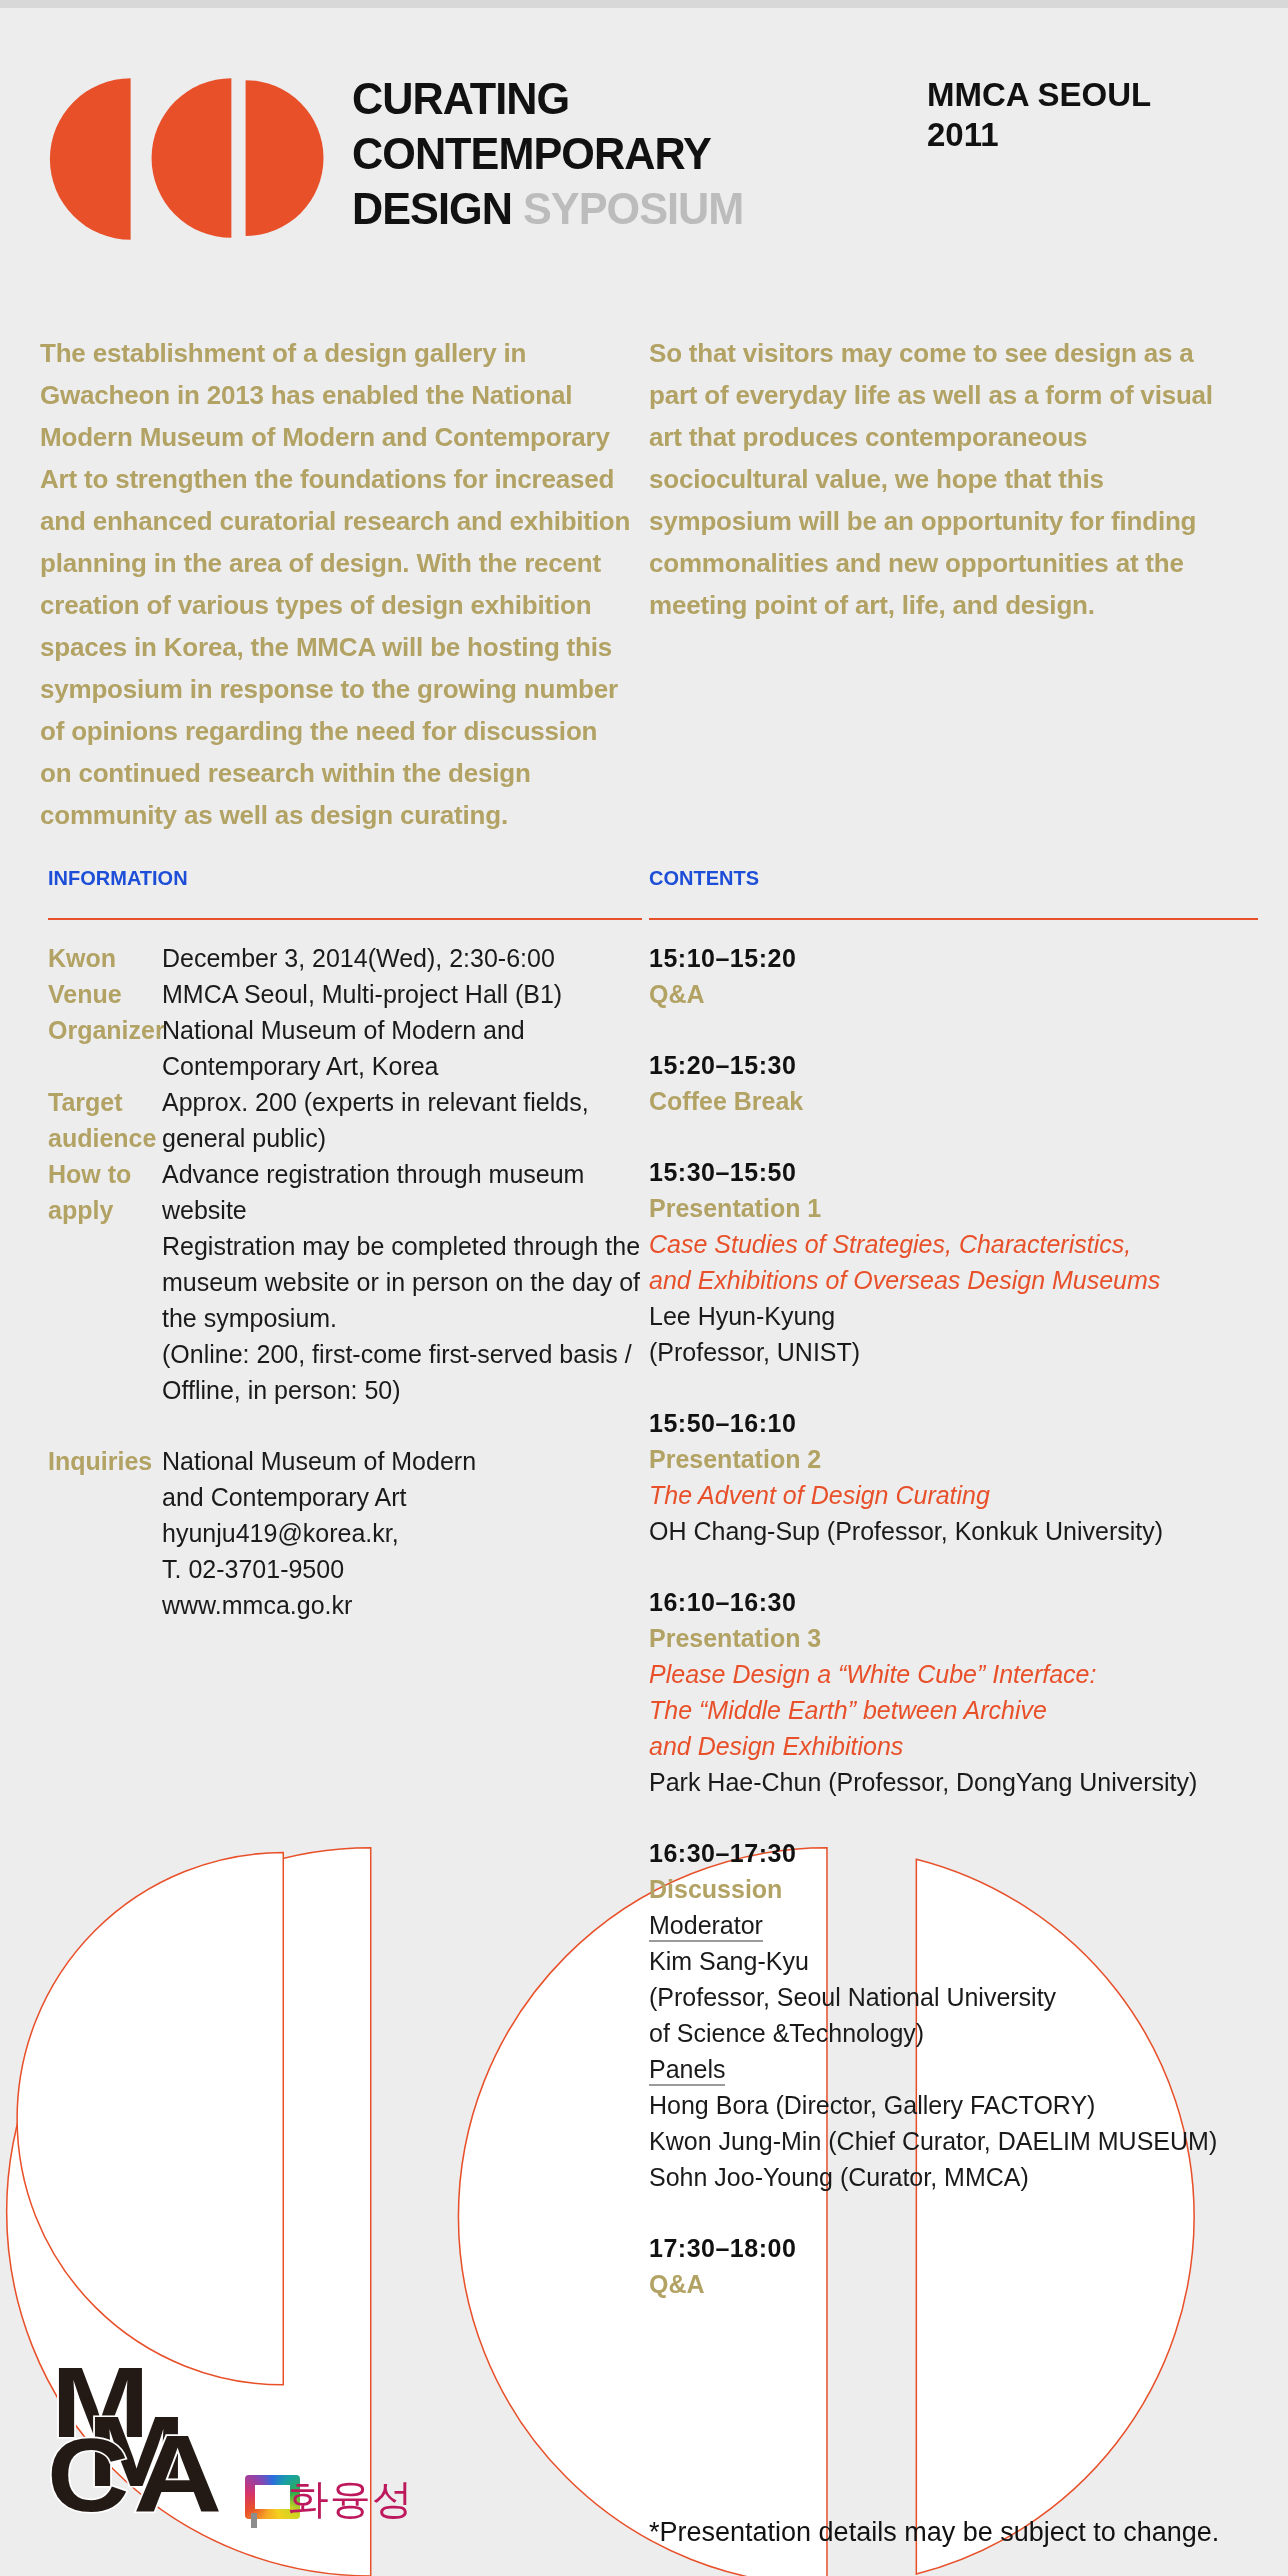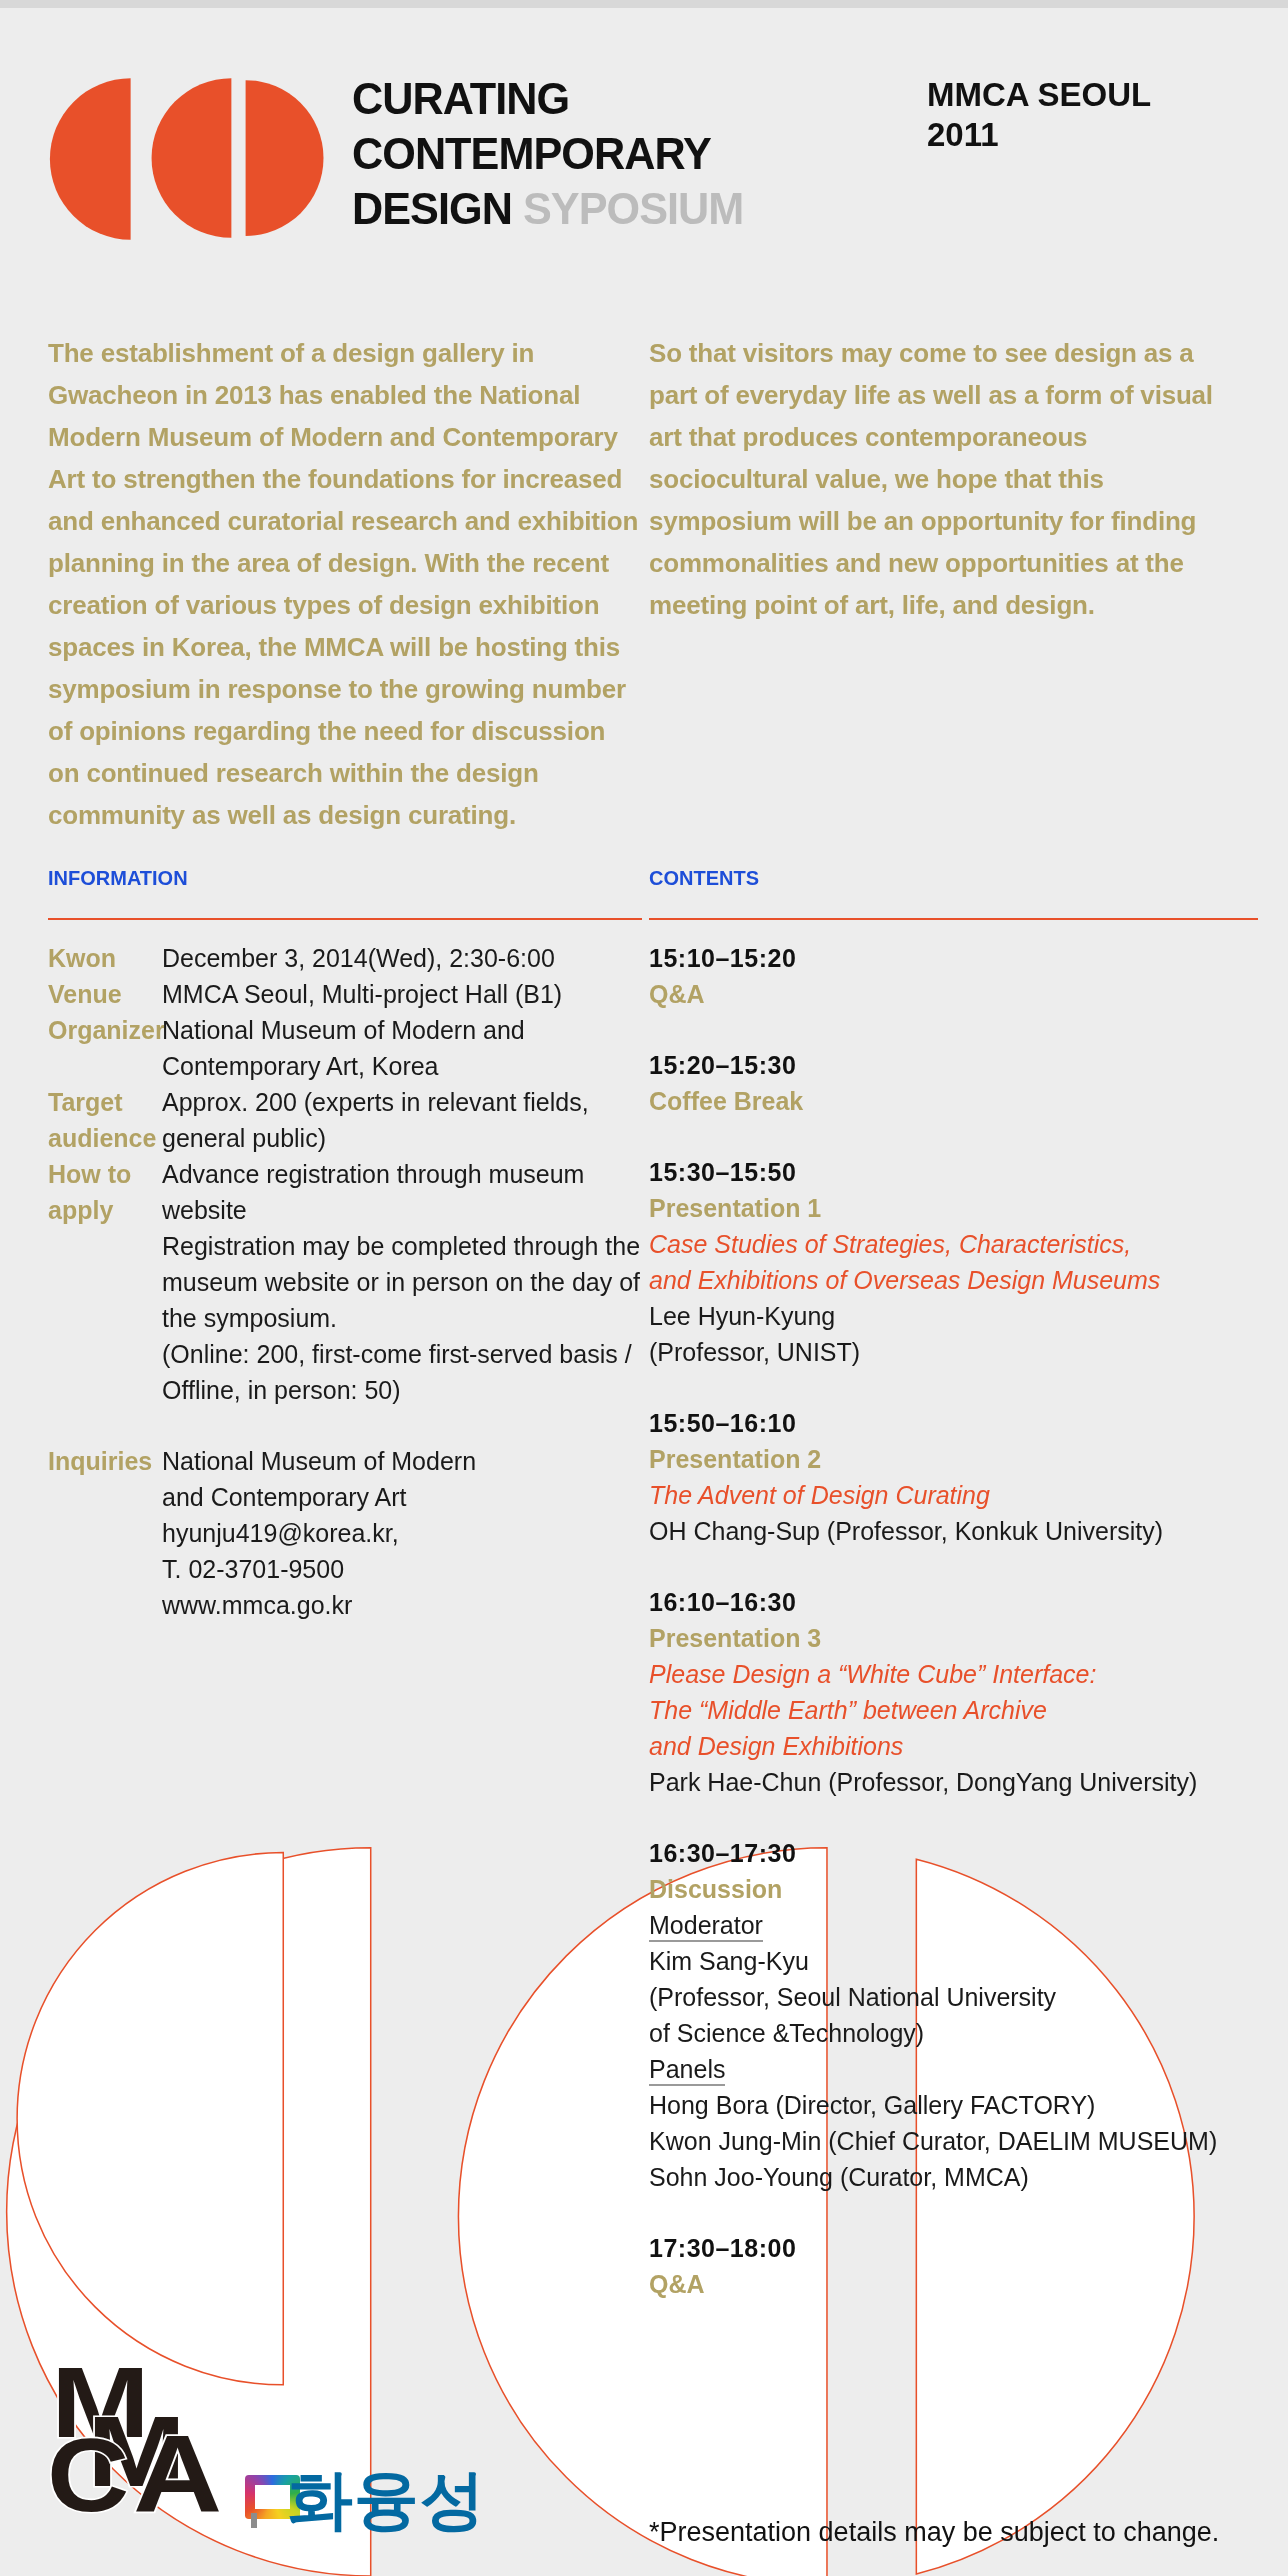--- a/index.html
+++ b/index.html
@@ -19,21 +19,21 @@
     transform:scaleX(.96);transform-origin:left top;white-space:nowrap;color:#111;
   }
   .title .grey{color:#bcbcbc;}
   .event{
     position:absolute;left:927px;top:67px;
     font-size:33px;line-height:40px;font-weight:bold;letter-spacing:0;color:#111;white-space:pre-line;
   }
 
   
   .intro{position:absolute;top:324px;font-size:26px;line-height:42px;font-weight:bold;color:#b2a264;letter-spacing:-0.2px;}
-  .intro.c1{left:48px;width:594px;}
+  .intro.c1{left:40px;width:594px;}
   .intro.c2{left:649px;width:599px;}
 
   
   .sec-head{position:absolute;font-size:20px;font-weight:bold;color:#1d4ed8;letter-spacing:0;}
   .sec-rule{position:absolute;height:1.9px;background:#e8502a;}
 
   
   .info-rows{position:absolute;left:48px;top:932px;width:594px;font-size:25px;line-height:36px;}
   .info-row{display:flex;}
   .info-row.gap{margin-top:35px;}
@@ -68,21 +68,21 @@
   .culture{position:absolute;left:245px;top:2461px;display:flex;align-items:flex-start;}
   .culture .sq{
     width:55px;height:44px;margin-top:5.7px;
     border:10.5px solid transparent;border-radius:3.8px;
     background:
       linear-gradient(#fff,#fff) padding-box,
       conic-gradient(from 200deg,#f5a623,#e8502a,#d6336c,#8e44ad,#2d6cdf,#18a0a6,#2fae4a,#c8d422,#f5d020,#f5a623) border-box;
     box-sizing:border-box;
   }
   .culture .hook{width:25px;height:15px;border-left:6.7px solid #8c8c8c;border-bottom:0;margin:44px 5.7px 0 -49px;}
-  .culture .txt{font-size:65px;line-height:61px;color:#0369a1;letter-spacing:1px;font-weight:bold;}
+  .culture .txt{font-size:41px;line-height:61px;color:#be185d;letter-spacing:1px;font-weight:normal;}
 </style>
 </head>
 <body>
 
 <div class="page">
 
   <svg class="deco-svg" width="1288" height="2576" viewBox="0 0 1355 2709">
     <g fill="#ffffff" stroke="#e8502a" stroke-width="1.6">
       <path d="M 390 1935 A 383 383 0 0 0 390 2701 Z"></path>
       <path d="M 298 1940 A 280 280 0 0 0 298 2500 Z"></path>

